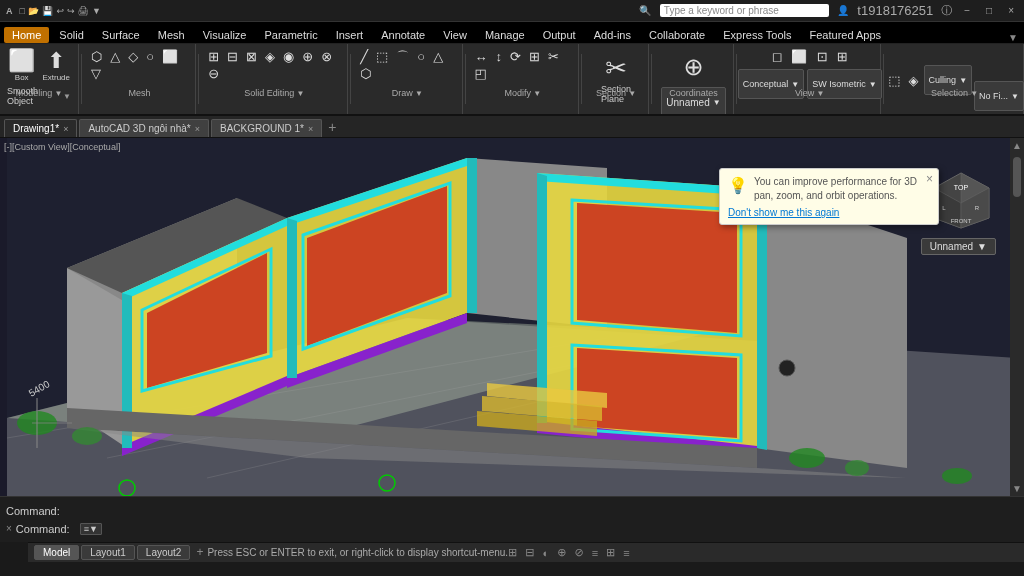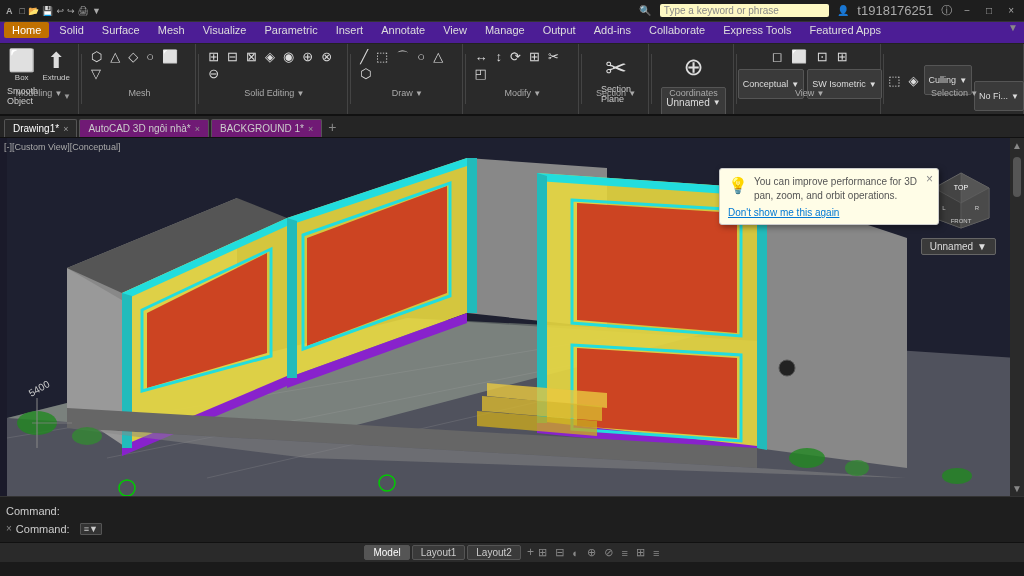--- a/index.html
+++ b/index.html
@@ -18,23 +18,23 @@
     #titlebar .left-icons { display: flex; align-items: center; gap: 3px; }
     #titlebar .left-icons span { font-size: 9px; color: #aaa; }
     #titlebar .title { font-size: 10px; color: #ccc; position: absolute; left: 50%; transform: translateX(-50%); }
     #titlebar .right-icons { display: flex; align-items: center; gap: 8px; }
     #titlebar .right-icons span { font-size: 10px; color: #aaa; cursor: pointer; }
     .win-btn { font-size: 11px; color: #aaa; cursor: pointer; padding: 0 4px; }
 
     
     #menubar {
       height: 22px;
-      background: #4c1d95;
-      display: flex;
-      align-items: flex-start;
+      background: #000000;
+      display: flex;
+      align-items: flex-end;
       padding: 0 4px;
       gap: 2px;
       border-bottom: 1px solid #222;
     }
     #menubar .menu-item {
       padding: 2px 8px;
       font-size: 11px;
       color: #ddd;
       cursor: pointer;
       border-radius: 2px;
@@ -127,21 +127,21 @@
       height: 22px;
       background: #252525;
       display: flex;
       align-items: flex-end;
       padding: 0 4px;
       border-bottom: 1px solid #111;
     }
     .tab {
       height: 18px;
       padding: 0 8px;
-      background: #701a75;
+      background: #404040;
       border: 1px solid #555;
       border-bottom: none;
       font-size: 10px;
       color: #ccc;
       cursor: pointer;
       display: flex;
       align-items: center;
       gap: 4px;
       margin-right: 2px;
       border-radius: 2px 2px 0 0;
@@ -298,23 +298,24 @@
       cursor: pointer;
       border-radius: 1px;
     }
 
     
     #statusbar {
       height: 20px;
       background: #2a2a2a;
       display: flex;
       align-items: center;
-      justify-content: center;
+      justify-content: flex-start;
       padding: 0 6px;
       border-top: 1px solid #111;
+      margin-left: 28px;
     }
     .status-tabs { display: flex; gap: 2px; }
     .status-tab {
       padding: 1px 8px;
       font-size: 10px;
       color: #ccc;
       cursor: pointer;
       background: #3a3a3a;
       border: 1px solid #555;
       border-radius: 2px;
@@ -352,21 +353,21 @@
     <span class="qa-icon">□</span>
     <span class="qa-icon">📂</span>
     <span class="qa-icon">💾</span>
     <span class="qa-icon">↩</span>
     <span class="qa-icon">↪</span>
     <span class="qa-icon">🖨</span>
     <span class="qa-icon">▼</span>
   </div>
   <div class="right-icons">
     <span style="font-size:10px;color:#aaa;">🔍</span>
-    <span style="font-size:10px;color:#888;background:#fef9c3;padding:1px 50px 1px 4px;border-radius:2px;">Type a keyword or phrase</span>
+    <span style="font-size:10px;color:#888;background:#ffffff;padding:1px 50px 1px 4px;border-radius:2px;">Type a keyword or phrase</span>
     <span style="font-size:10px;color:#aaa;">👤</span>
     <span style="font-size:13px;color:#aaa;">t1918176251</span>
     <span style="font-size:11px;color:#aaa;">ⓘ</span>
     <span class="win-btn">−</span>
     <span class="win-btn">□</span>
     <span class="win-btn close">×</span>
   </div>
 </div>
 
 <div id="menubar">
@@ -765,20 +766,21 @@
   </div>
 </div>
 
 <div id="statusbar">
   <div class="status-tabs">
     <div class="status-tab active">Model</div>
     <div class="status-tab">Layout1</div>
     <div class="status-tab">Layout2</div>
     <span style="font-size:12px;color:#888;cursor:pointer;padding:0 4px;">+</span>
   </div>
+  <span class="status-text">Press ESC or ENTER to exit, or right-click to display shortcut-menu.</span>
   <div class="status-right">
     <span class="status-icon">⊞</span>
     <span class="status-icon">⊟</span>
     <span class="status-icon">◐</span>
     <span class="status-icon">⊕</span>
     <span class="status-icon">⊘</span>
     <span class="status-icon">≡</span>
     <span class="status-icon">⊞</span>
     <span class="status-icon">≡</span>
   </div>

